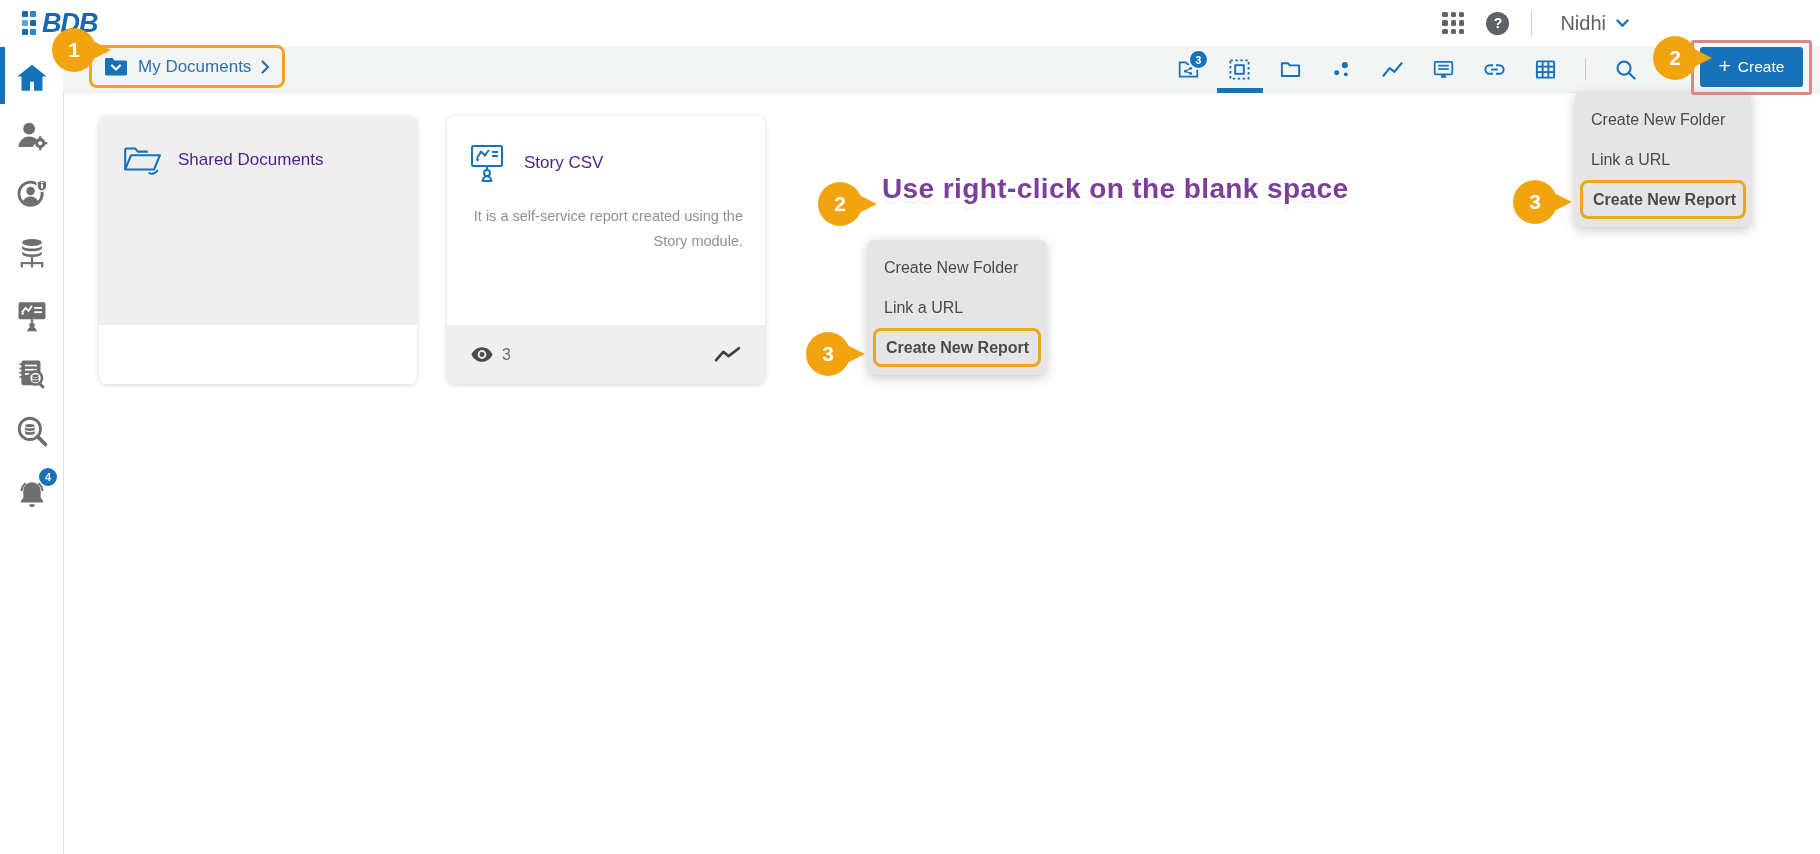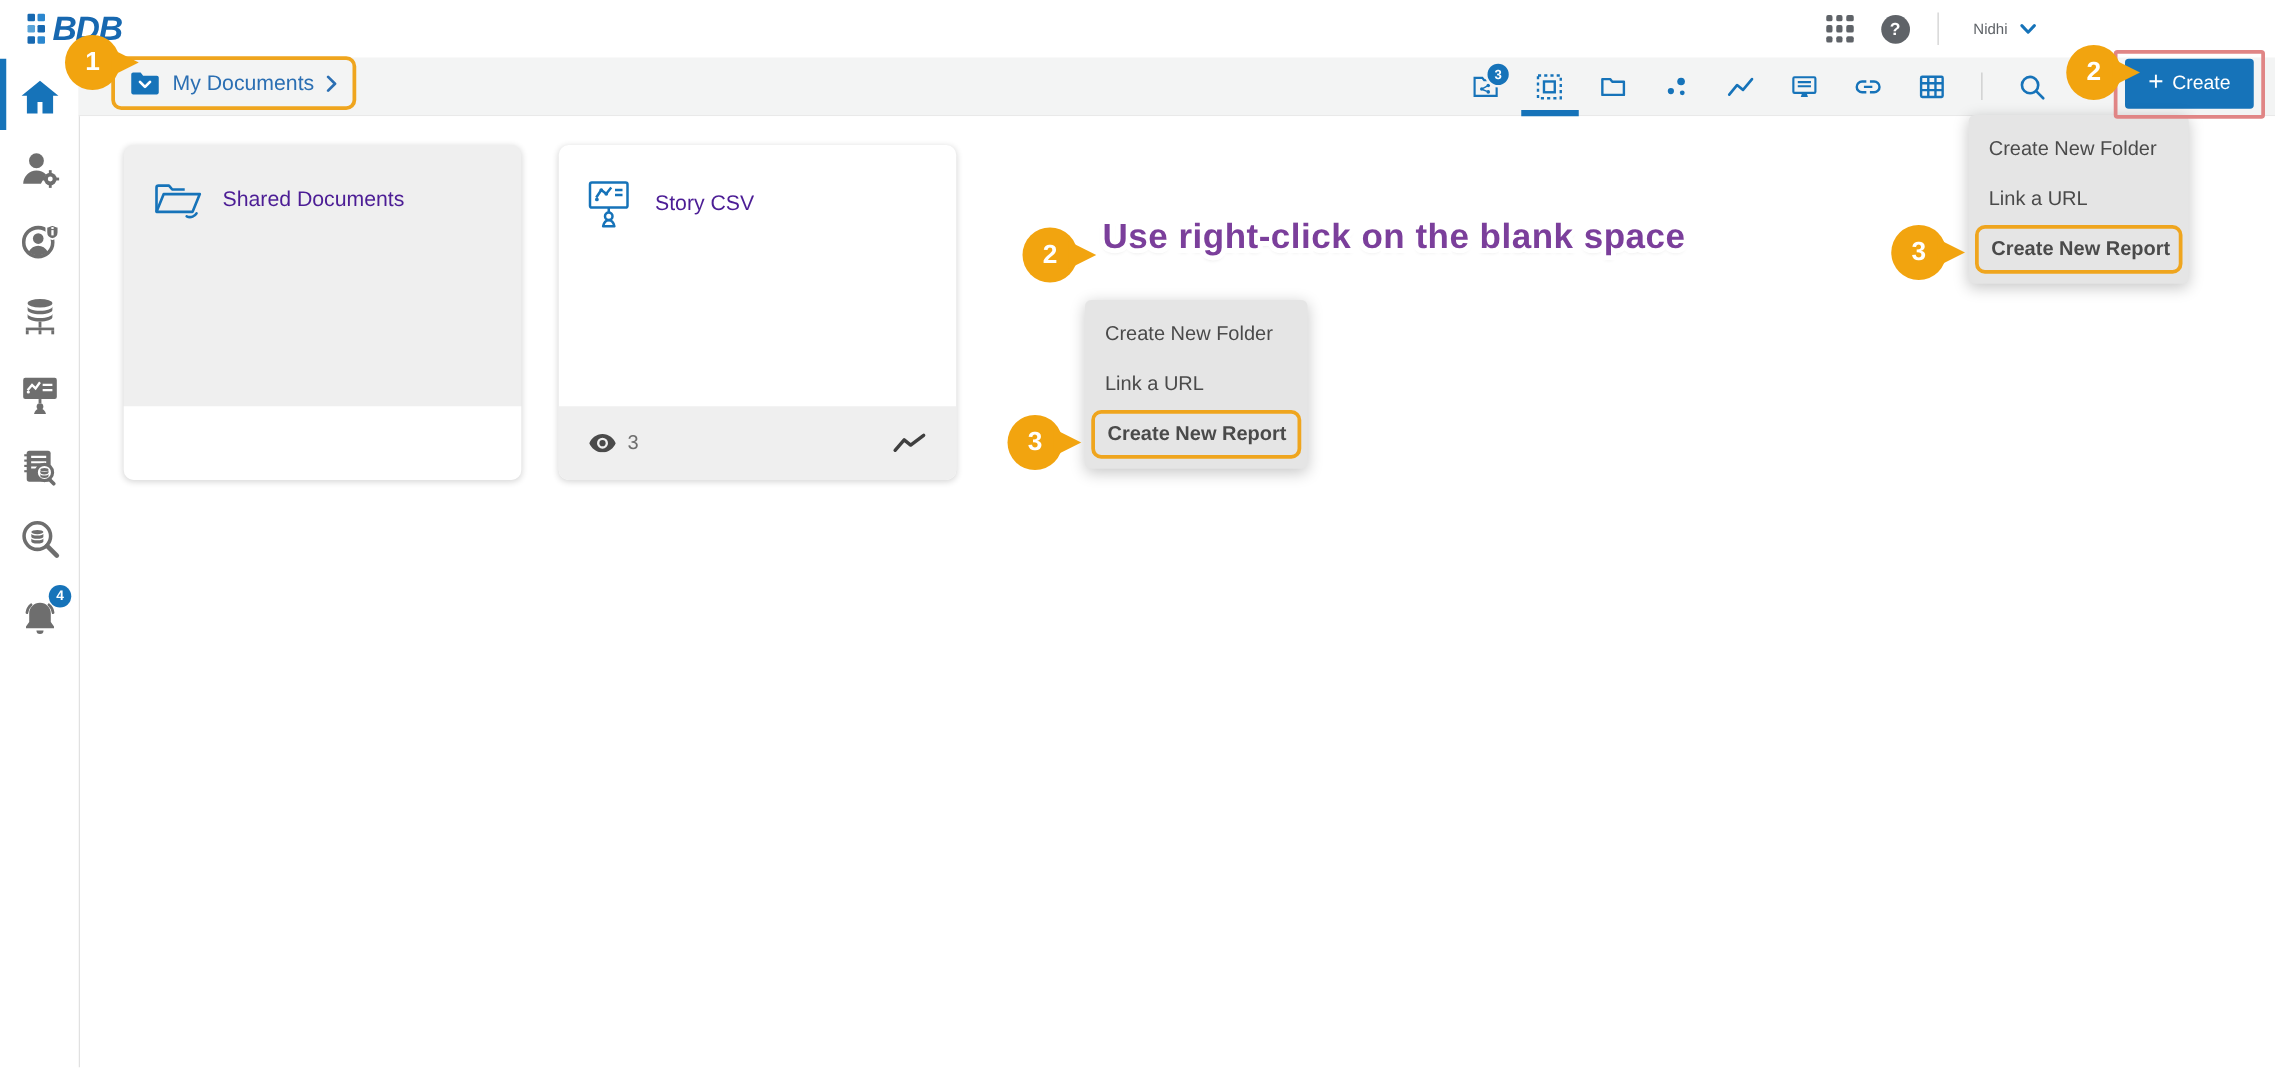--- a/index.html
+++ b/index.html
@@ -12,21 +12,21 @@
         color:#1768B0;font-weight:bold;font-style:italic;font-size:27px;letter-spacing:-1px;cursor:pointer;}
   .logo::before{content:"";width:6px;height:6px;background:#1768B0;border-radius:1px;margin-right:6px;
         box-shadow:0 -9px 0 #2b87cf, 0 9px 0 #2b87cf, -8px 0 0 #5aa4d8, -8px -9px 0 #1768B0, -8px 9px 0 #1768B0;}
   .topbar-right{position:absolute;right:28px;top:0;height:46px;display:flex;align-items:center;gap:22px;}
   .apps-grid{width:22px;height:22px;display:grid;grid-template-columns:repeat(3,1fr);gap:3px;cursor:pointer;}
   .apps-grid span{background:#5F6368;border-radius:1.5px;}
   .help-circle{width:23px;height:23px;border-radius:50%;background:#5F6368;color:#fff;font-weight:bold;
         font-size:14px;display:flex;align-items:center;justify-content:center;cursor:pointer;}
   .top-div{width:1px;height:26px;background:#CFCFCF;}
   .user-menu{display:flex;align-items:center;gap:10px;background:none;border:none;cursor:pointer;
-        font-family:inherit;font-size:12px;color:#5F6368;}
+        font-family:inherit;font-size:20px;color:#5F6368;}
 
   
   .sidebar{position:absolute;left:0;top:46px;width:63px;height:808px;background:#fff;border-right:1px solid #E1E1E1;}
   .active-bar{position:absolute;left:0;top:1px;width:5px;height:57px;background:#1673B9;}
   .s-item{position:absolute;left:0;width:63px;height:44px;display:flex;align-items:center;justify-content:center;cursor:pointer;}
   .s-item svg{width:34px;height:34px;}
   .badge-blue{position:absolute;top:-5px;right:6px;min-width:18px;height:18px;border-radius:50%;
         background:#1673B9;color:#fff;font-size:11px;font-weight:bold;display:flex;align-items:center;justify-content:center;}
 
   
@@ -317,20 +317,21 @@
           <circle cx="12" cy="9" r="1.5" fill="#1673B9" stroke="none"></circle>
           <circle cx="16" cy="12" r="1.5" fill="#1673B9" stroke="none"></circle>
           <line x1="23" y1="9" x2="29" y2="9"></line>
           <line x1="23" y1="13" x2="29" y2="13"></line>
           <path d="M18 23v3.5"></path>
           <circle cx="18" cy="30" r="3"></circle>
           <path d="M13.5 38c.7-3.2 2.4-4.8 4.5-4.8s3.8 1.6 4.5 4.8z"></path>
         </svg>
       <span class="card-title">Story CSV</span>
     </div>
+    <div class="card-desc">It is a self-service report created using the Story module.</div>
     <div class="card-footer foot-gray">
       <span class="views">
         <svg width="22" height="15" viewBox="0 0 24 16" fill="#4A4A4A">
             <path d="M12 0C6.5 0 2 4 .5 8 2 12 6.5 16 12 16s10-4 11.5-8C22 4 17.5 0 12 0zm0 12.8A4.8 4.8 0 1112 3.2a4.8 4.8 0 010 9.6z"></path>
             <circle cx="12" cy="8" r="2.7"></circle>
           </svg>
         <span>3</span>
       </span>
       <svg width="27" height="17" viewBox="0 0 26 16" fill="none" stroke="#3F3F3F" stroke-width="2.6" stroke-linecap="round" stroke-linejoin="round">
           <polyline points="2,13.5 9,5.5 14,9.5 24,2"></polyline>

